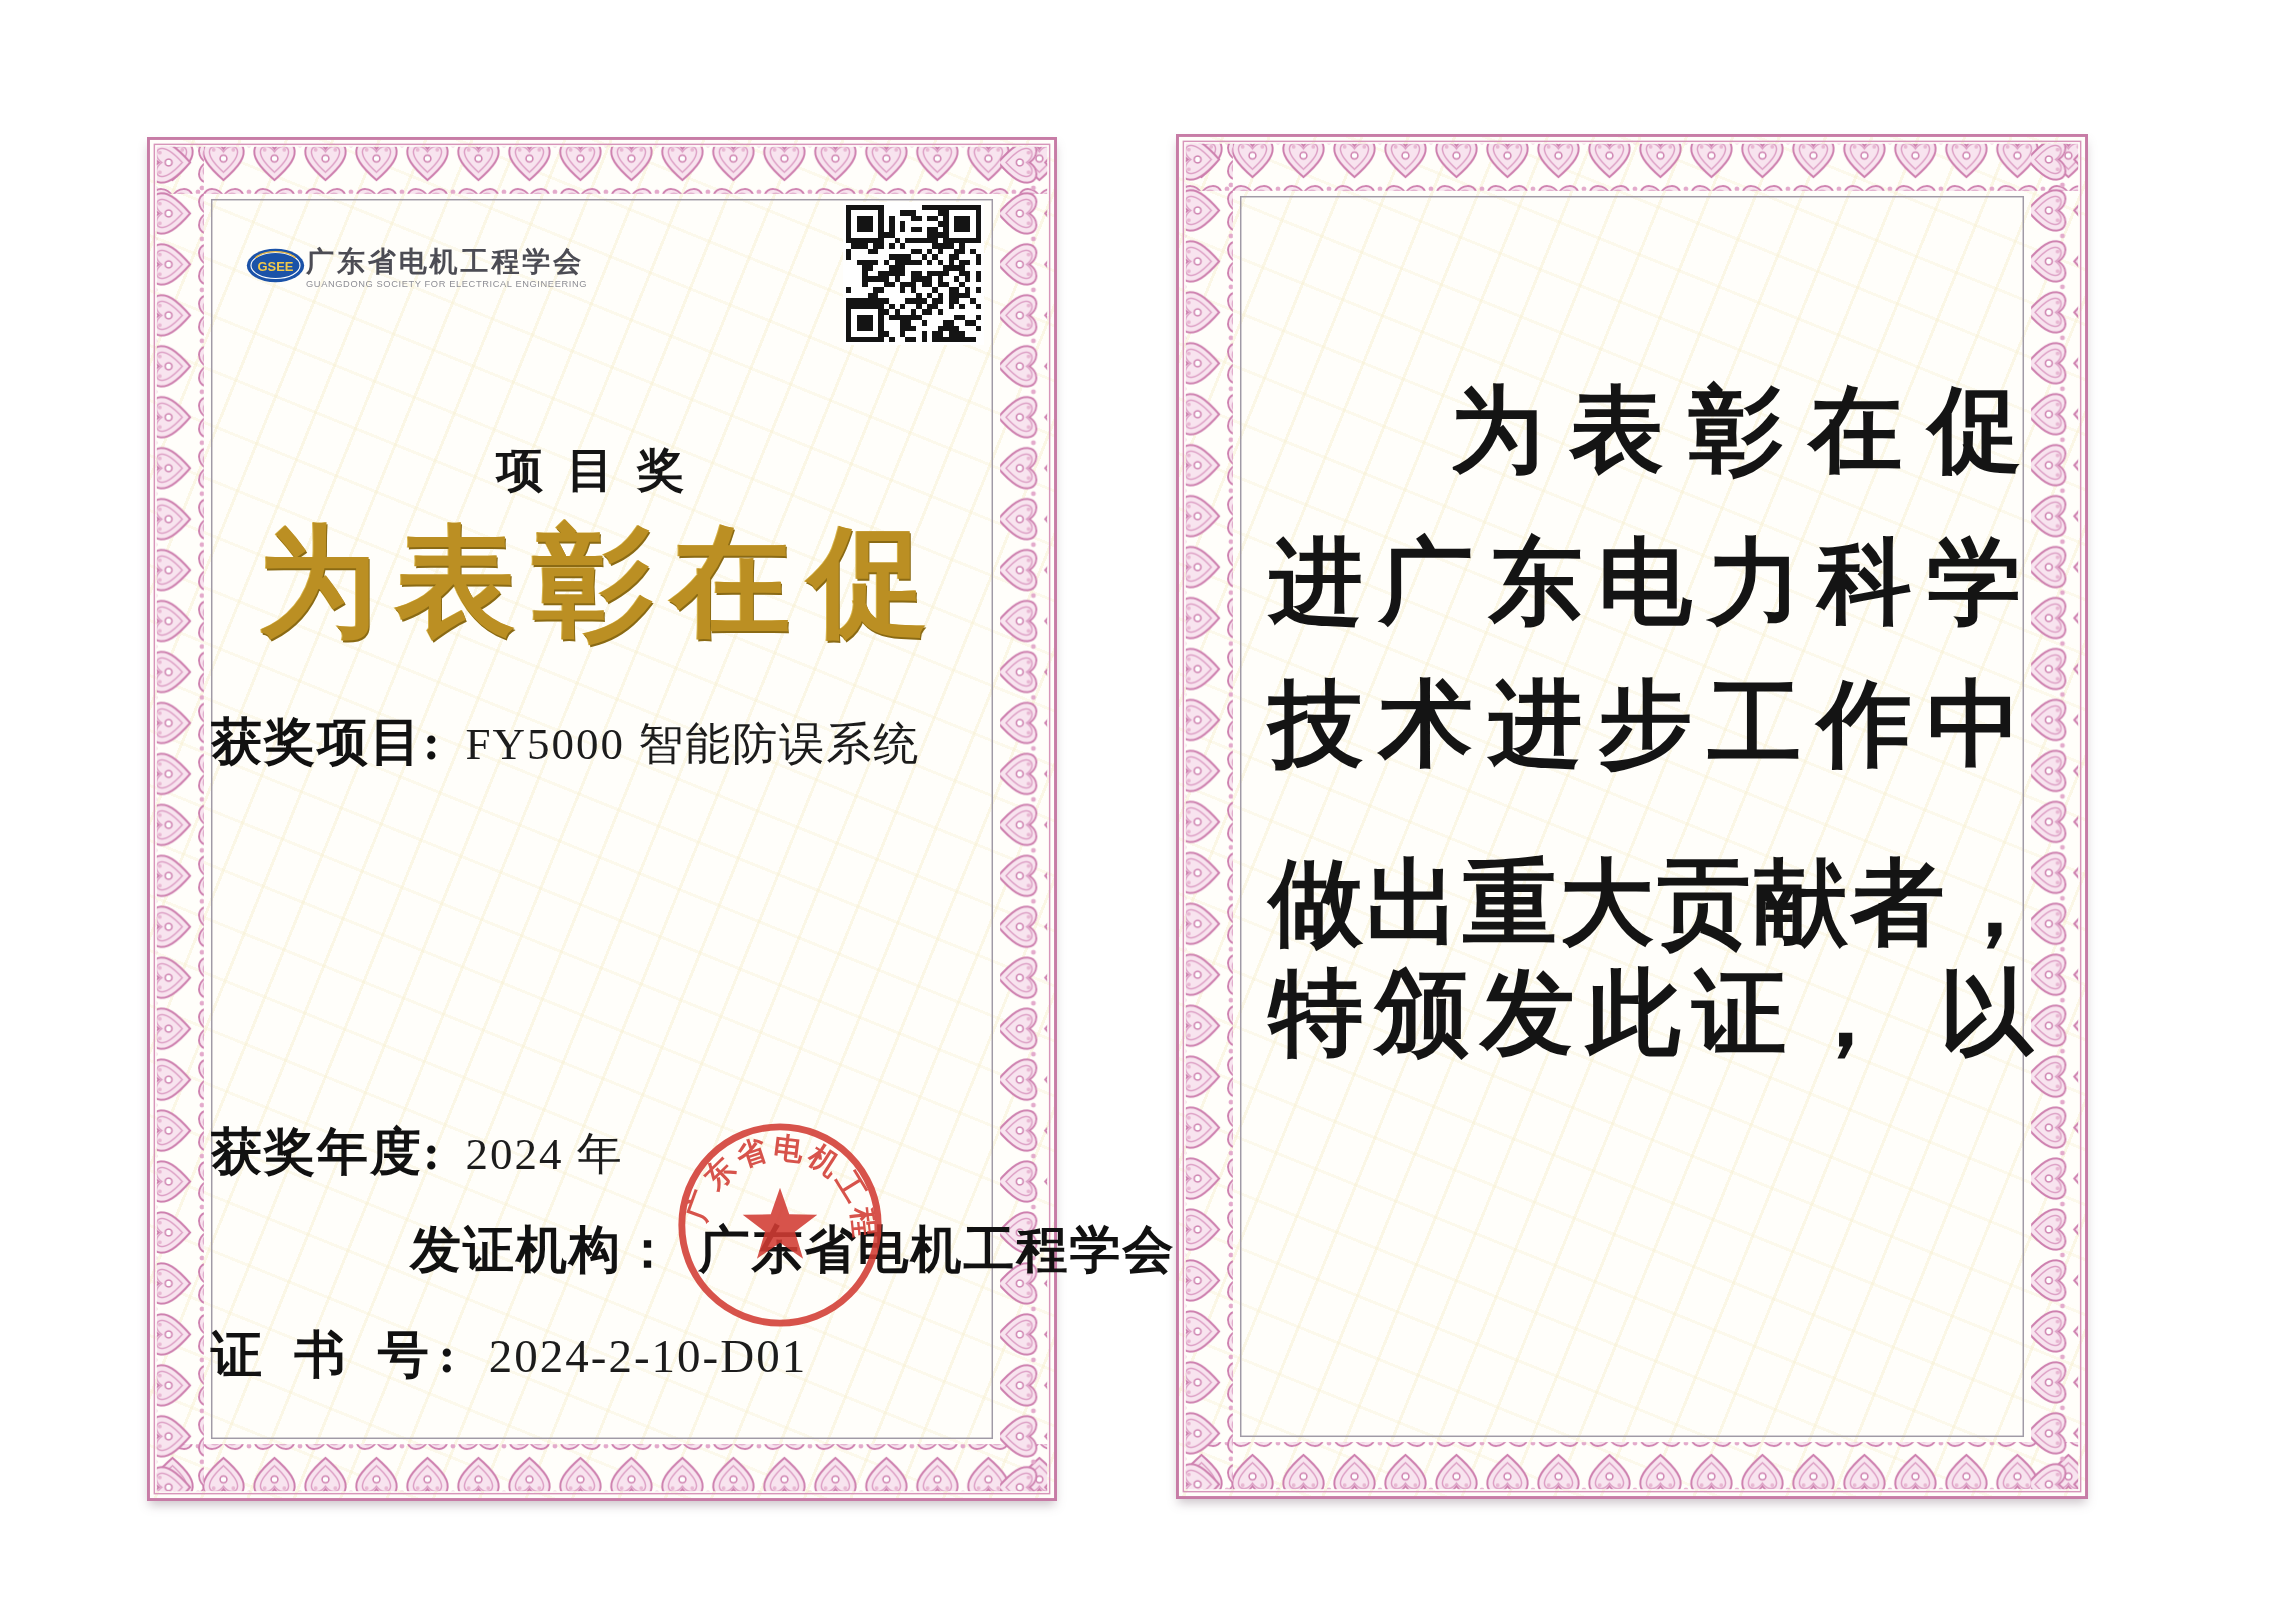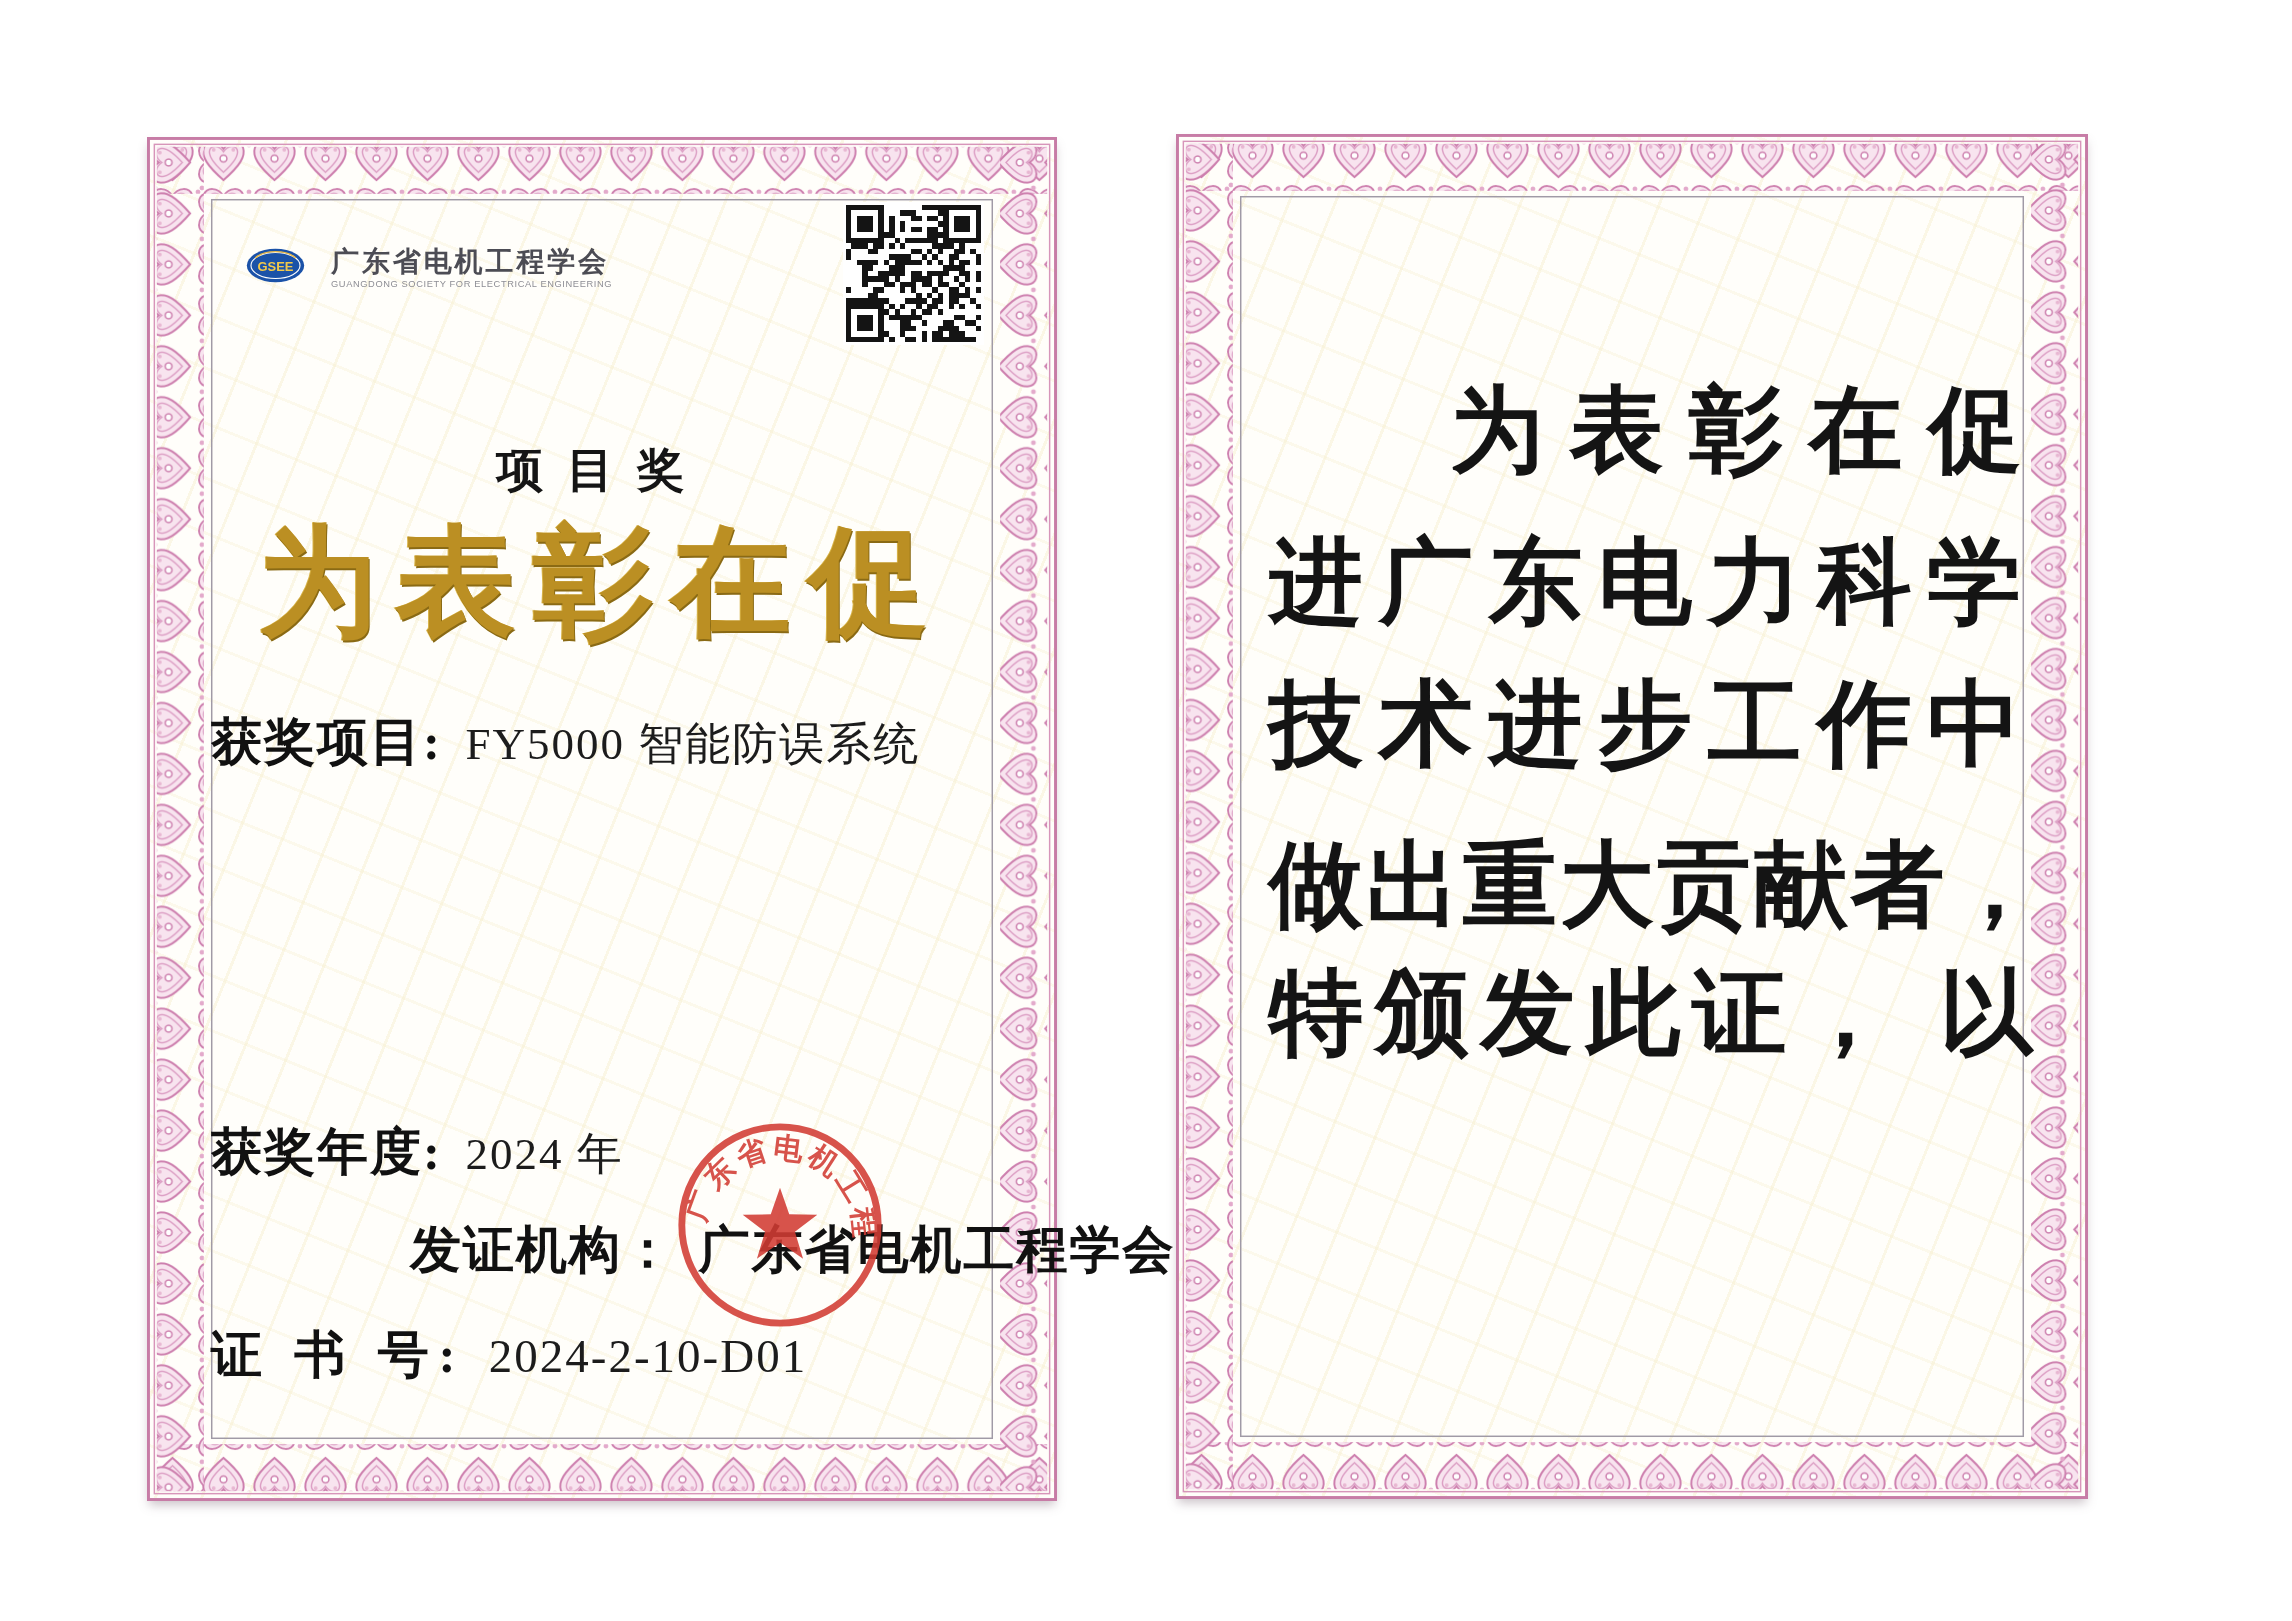--- a/index.html
+++ b/index.html
@@ -14,21 +14,21 @@
       repeating-linear-gradient(112deg, rgba(246,238,205,.45) 0 2.9px, rgba(255,255,255,0) 2.9px 43px),
       repeating-linear-gradient(22deg, rgba(246,238,205,.32) 0 2.9px, rgba(255,255,255,0) 2.9px 51px),
       #fffefa;
     box-shadow:0 5.9px 9.8px -2px rgba(110,85,100,.35);
   }
   .page-left{left:147px;top:137px;width:910px;height:1364px;}
   .page-right{left:1176px;top:134px;width:912px;height:1365px;}
   .lace{position:absolute;left:0;top:0;}
 
   
-  .logo-row{position:absolute;left:98px;top:110px;display:flex;align-items:flex-start;gap:25px;}
+  .logo-row{position:absolute;left:98px;top:110px;display:flex;align-items:flex-start;gap:0;}
   .logo-text .cn{font-family:"Liberation Sans","DejaVu Sans",sans-serif;font-weight:bold;
     font-size:28px;color:#4c4c54;letter-spacing:2.9px;line-height:1.05;}
   .logo-text .en{font-family:"Liberation Sans","DejaVu Sans",sans-serif;font-size:9.3px;color:#8d8d94;
     letter-spacing:0.6px;margin-top:2.9px;}
   .qr{position:absolute;left:696px;top:65px;width:141px;height:143px;background:#fff;
     display:grid;grid-template-rows:repeat(25,1fr);grid-template-columns:repeat(25,1fr);padding:2.9px;box-sizing:border-box;}
   .qr i{background:#141414;}
 
   .center-line{position:absolute;left:0;width:100%;text-align:center;color:#151515;white-space:nowrap;}
   .award-title{top:192px;font-size:59px;font-weight:900;letter-spacing:13.7px;line-height:1.15;}
@@ -51,21 +51,21 @@
   .row-certno .fvalue{font-size:47px;}
 
   .seal{position:absolute;left:525px;top:980px;width:216px;height:216px;opacity:.88;z-index:5;}
 
   
   .rline{position:absolute;left:93px;width:780px;font-size:94px;font-weight:900;color:#141414;
     white-space:nowrap;line-height:1.1;}
   .rl1{top:245px;padding-left:181px;letter-spacing:25.5px;}
   .rl2{top:397px;letter-spacing:15.7px;}
   .rl3{top:539px;letter-spacing:15.7px;}
-  .rl4{top:700px;letter-spacing:2.9px;}
+  .rl4{top:718px;letter-spacing:2.9px;}
   .rl5{top:828px;letter-spacing:11.8px;}
   .rl6{top:970px;letter-spacing:9.8px;}
 </style>
 </head>
 <body>
 
 <div class="page page-left">
 
   <svg class="lace" width="910" height="1364" viewBox="0 0 928 1392" preserveAspectRatio="none">
     <defs>

